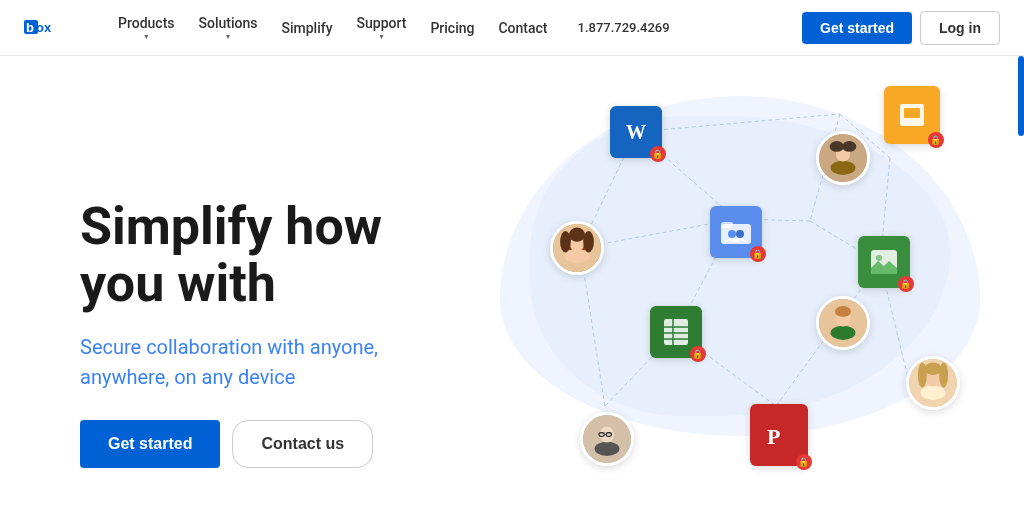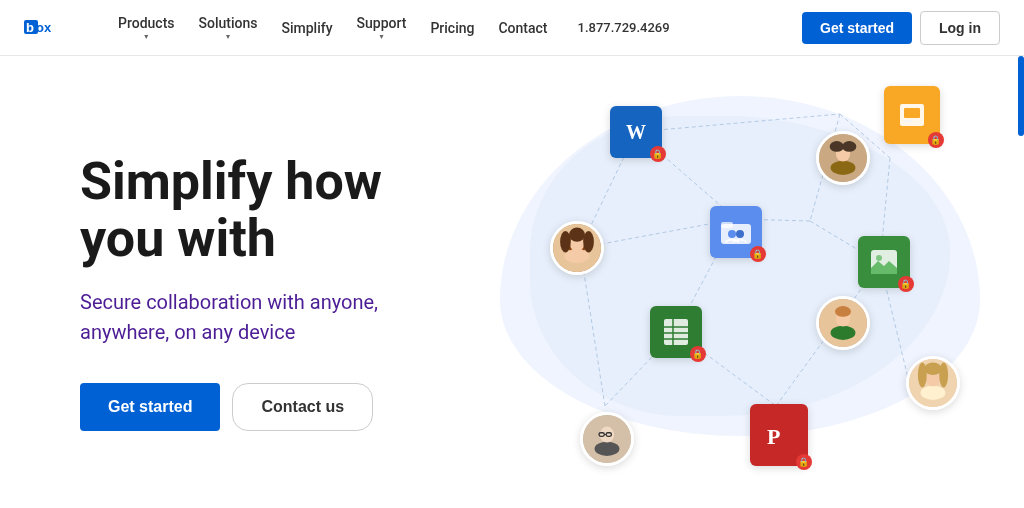--- a/index.html
+++ b/index.html
@@ -79,34 +79,34 @@
       display: flex;
       height: calc(508px - 56px);
       position: relative;
       overflow: hidden;
     }
     .hero-left {
       padding: 60px 0 40px 80px;
       flex: 0 0 480px;
       display: flex;
       flex-direction: column;
-      justify-content: center;
+      justify-content: flex-end;
     }
     .hero-title {
       font-size: 52px;
       font-weight: 700;
       color: #1a1a1a;
       line-height: 1.1;
       margin-bottom: 20px;
     }
     .hero-subtitle {
       font-size: 20px;
-      color: #4c1d95;
+      color: #3b82f6;
       line-height: 1.5;
-      margin-bottom: 36px;
+      margin-bottom: 28px;
       max-width: 340px;
     }
     .hero-buttons {
       display: flex;
       gap: 12px;
     }
     .btn-get-started-hero {
       background: #0061d5;
       color: #fff;
       border: none;

